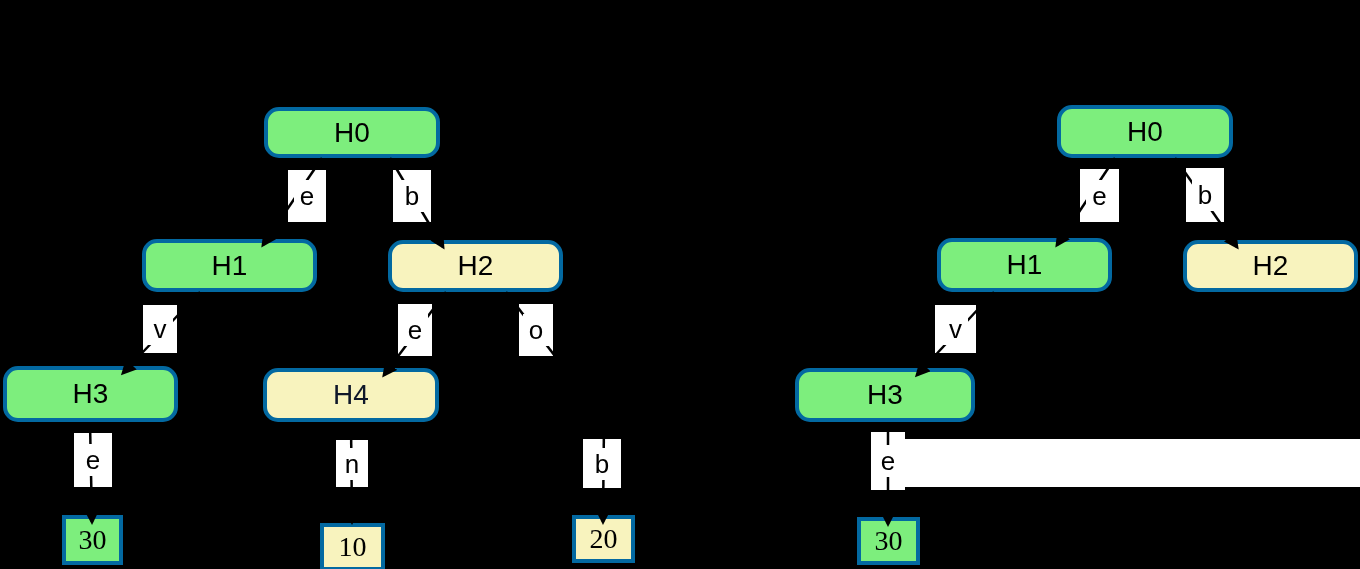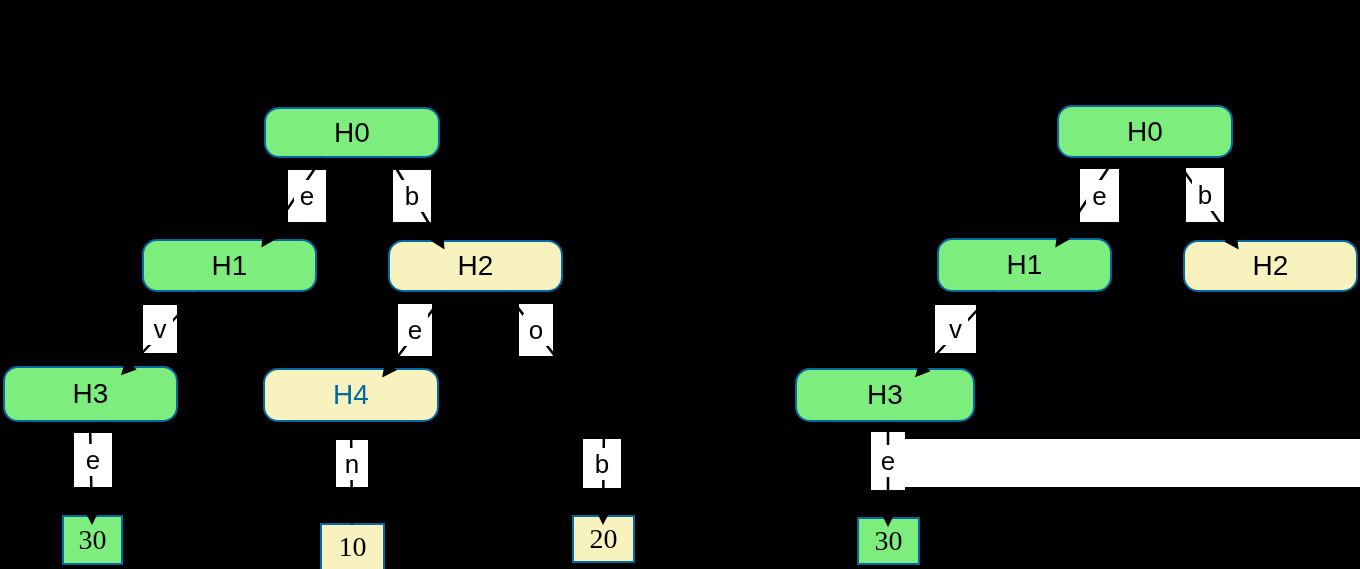--- a/index.html
+++ b/index.html
@@ -12,21 +12,21 @@
     position:absolute; display:flex; align-items:center; justify-content:center;
   }
   .elabel span {
     position:relative; z-index:3; padding:3px 6px; font-size:26px; line-height:1;
   }
   .edges {
     position:absolute; left:0; top:0; z-index:2; pointer-events:none;
   }
   .node {
     position:absolute; display:flex; align-items:center; justify-content:center;
-    border:2px solid #0369a1; box-sizing:border-box; font-size:28px; line-height:1;
+    border:4px solid #0369a1; box-sizing:border-box; font-size:28px; line-height:1;
   }
   .node.rounded { border-radius:15px; }
   .node.square  { border-radius:0;font-family:Liberation Serif, serif; }
 </style>
 </head>
 <body>
 
 <div id="stage" style="background: rgb(0, 0, 0);">
     <div class="band" style="left: 902px; top: 439px; width: 458px; height: 48px; position: absolute; background: rgb(255, 255, 255);"></div>
     <div class="elabel" style="left: 288px; top: 170px; width: 38px; height: 52px; background: rgb(255, 255, 255);">
@@ -62,21 +62,21 @@
     <div class="elabel" style="left: 935px; top: 305px; width: 41px; height: 48px; background: rgb(255, 255, 255);">
       <span style="background: rgb(255, 255, 255); color: rgb(0, 0, 0);">v</span>
     </div>
     <div class="elabel" style="left: 871px; top: 432px; width: 34px; height: 58px; background: rgb(255, 255, 255);">
       <span style="background: rgb(255, 255, 255); color: rgb(0, 0, 0);">e</span>
     </div>
     <div class="node rounded" style="left: 264px; top: 107px; width: 176px; height: 51px; background: rgb(125, 238, 125); color: rgb(0, 0, 0);">H0</div>
     <div class="node rounded" style="left: 142px; top: 239px; width: 175px; height: 53px; background: rgb(125, 238, 125); color: rgb(0, 0, 0);">H1</div>
     <div class="node rounded" style="left: 388px; top: 240px; width: 175px; height: 52px; background: rgb(248, 243, 190); color: rgb(0, 0, 0);">H2</div>
     <div class="node rounded" style="left: 3px; top: 366px; width: 175px; height: 56px; background: rgb(125, 238, 125); color: rgb(0, 0, 0);">H3</div>
-    <div class="node rounded" style="left: 263px; top: 368px; width: 176px; height: 54px; background: rgb(248, 243, 190); color: #0369a1;">H4</div>
+    <div class="node rounded" style="left: 263px; top: 368px; width: 176px; height: 54px; background: rgb(248, 243, 190); color: #0f172a;">H4</div>
     <div class="node square" style="left: 62px; top: 515px; width: 61px; height: 50px; background: rgb(125, 238, 125); color: rgb(0, 0, 0);">30</div>
     <div class="node square" style="left: 320px; top: 515px; width: 65px; height: 48px; background: rgb(248, 243, 190); color: rgb(0, 0, 0); margin-top: 8px;">10</div>
     <div class="node square" style="left: 572px; top: 515px; width: 63px; height: 48px; background: rgb(248, 243, 190); color: rgb(0, 0, 0);">20</div>
     <div class="node rounded" style="left: 1057px; top: 105px; width: 176px; height: 53px; background: rgb(125, 238, 125); color: rgb(0, 0, 0);">H0</div>
     <div class="node rounded" style="left: 937px; top: 238px; width: 175px; height: 54px; background: rgb(125, 238, 125); color: rgb(0, 0, 0);">H1</div>
     <div class="node rounded" style="left: 1183px; top: 240px; width: 175px; height: 52px; background: rgb(248, 243, 190); color: rgb(0, 0, 0);">H2</div>
     <div class="node rounded" style="left: 795px; top: 368px; width: 180px; height: 54px; background: rgb(125, 238, 125); color: rgb(0, 0, 0);">H3</div>
     <div class="node square" style="left: 857px; top: 517px; width: 63px; height: 48px; background: rgb(125, 238, 125); color: rgb(0, 0, 0);">30</div>
     <svg width="1360" height="569" viewBox="0 0 1360 569" class="edges">
       <defs>

